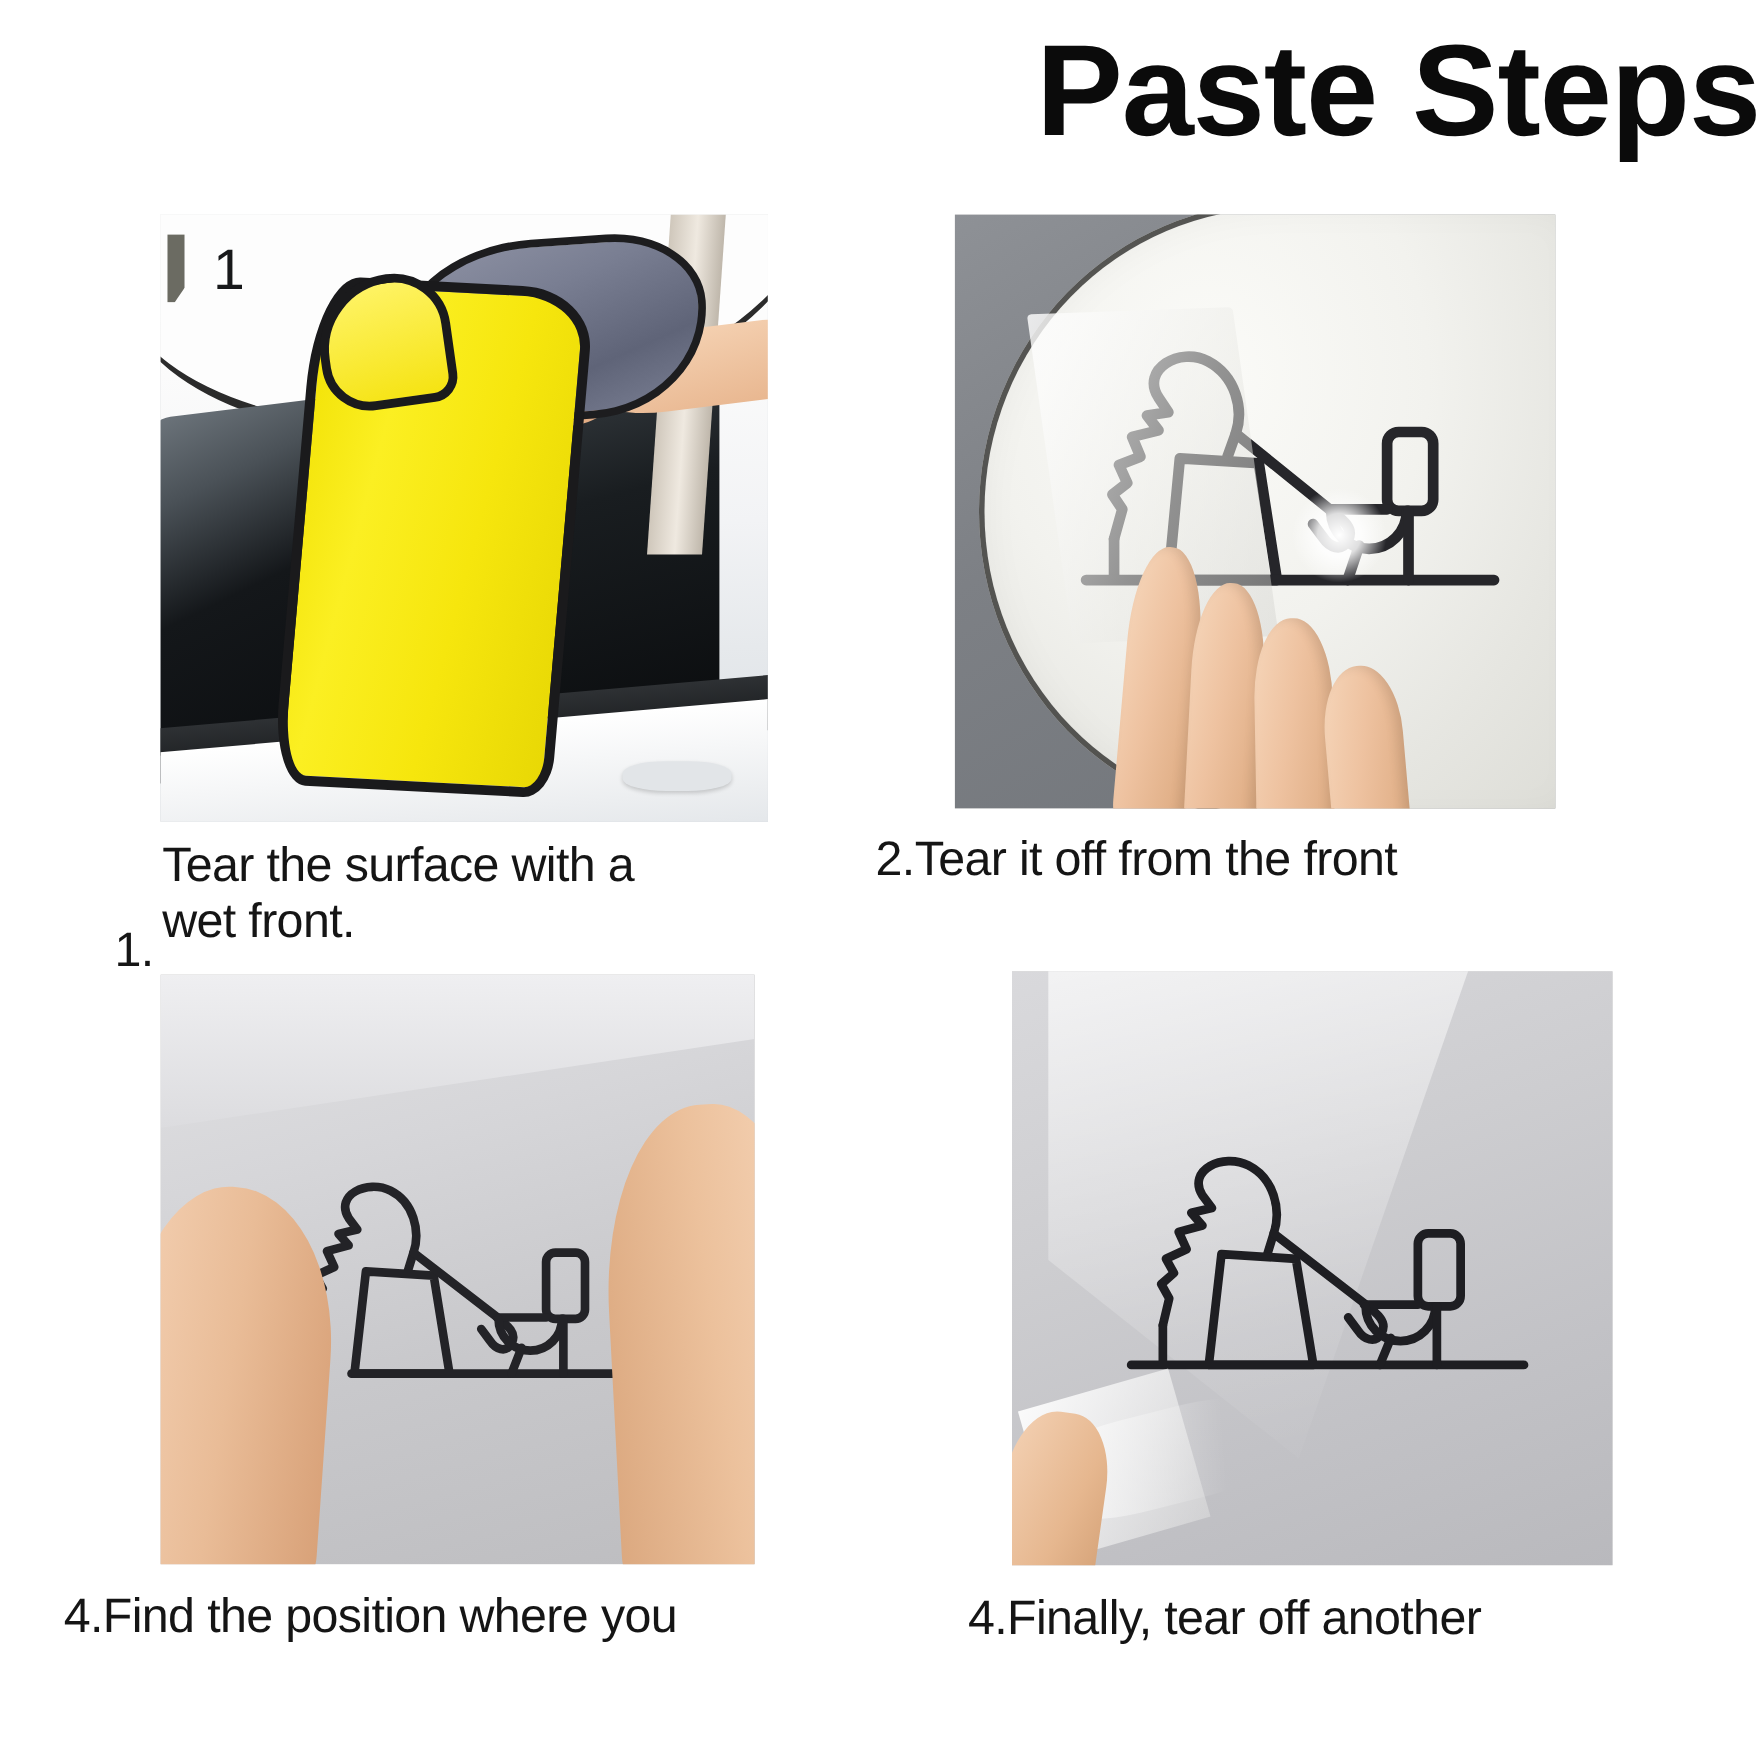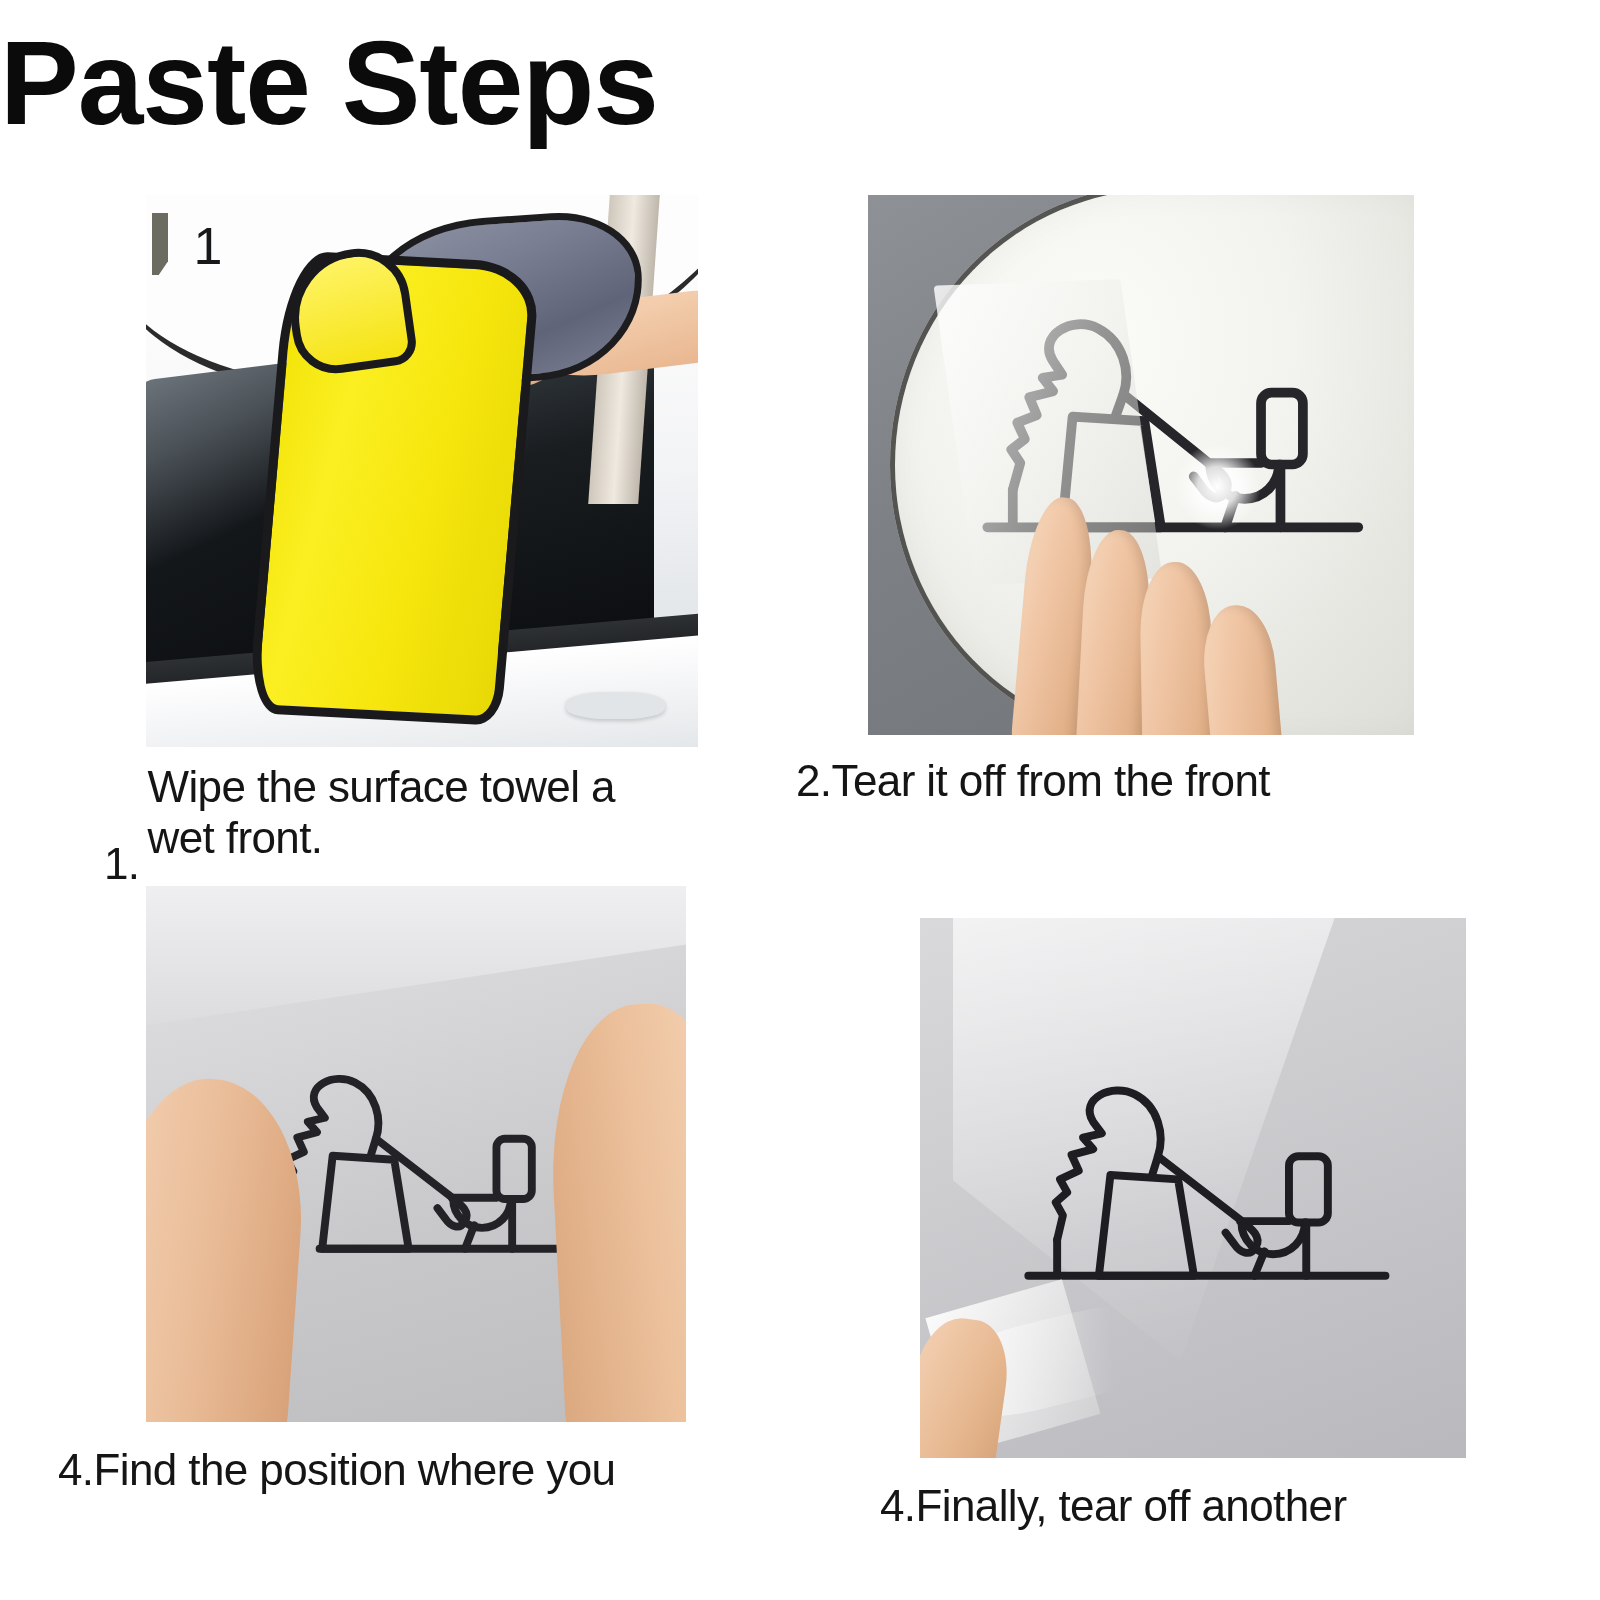--- a/index.html
+++ b/index.html
@@ -18,21 +18,21 @@
     height: 1600px;
     background: #ffffff;
   }
 
   
   .title {
     position: absolute;
     top: 22px;
     left: 0;
     width: 1600px;
-    text-align: left;
+    text-align: right;
     font-family: "Liberation Sans", sans-serif;
     font-size: 118px;
     font-weight: bold;
     letter-spacing: -1px;
     color: #0b0b0b;
     line-height: 1.05;
   }
 
   
   .steps {
@@ -43,21 +43,21 @@
     height: 1410px;
   }
 
   .step {
     position: absolute;
   }
 
   .step-1 { left: 146px;  top: 5px;   width: 552px; }
   .step-2 { left: 868px;  top: 5px;   width: 546px; }
   .step-3 { left: 146px;  top: 696px; width: 540px; }
-  .step-4 { left: 920px;  top: 693px; width: 546px; margin-top: 35px; }
+  .step-4 { left: 920px;  top: 693px; width: 546px; }
 
   .photo {
     position: relative;
     width: 100%;
     overflow: hidden;
     background: #cfcfcf;
   }
 
   .photo-sq-1 { height: 552px; }
   .photo-sq-2 { height: 540px; }
@@ -318,21 +318,21 @@
 
         <div class="p1-badge">
           <div class="p1-badge-bar"></div>
           <div class="p1-badge-num">1</div>
         </div>
       </div>
 
       <div class="caption cap1 cap-inline">
         <span class="cap-num">1.</span>
         <span class="cap-body">
-          <span>Wipe the surface towel a</span>
+          <span>Tear the surface with a</span>
           <br>
           <span>wet front.</span>
         </span>
       </div>
     </div>
 
     <div class="step step-2">
       <div class="photo photo-sq-2">
         <div class="p2-bg"></div>
         <div class="p2-disc"></div>

